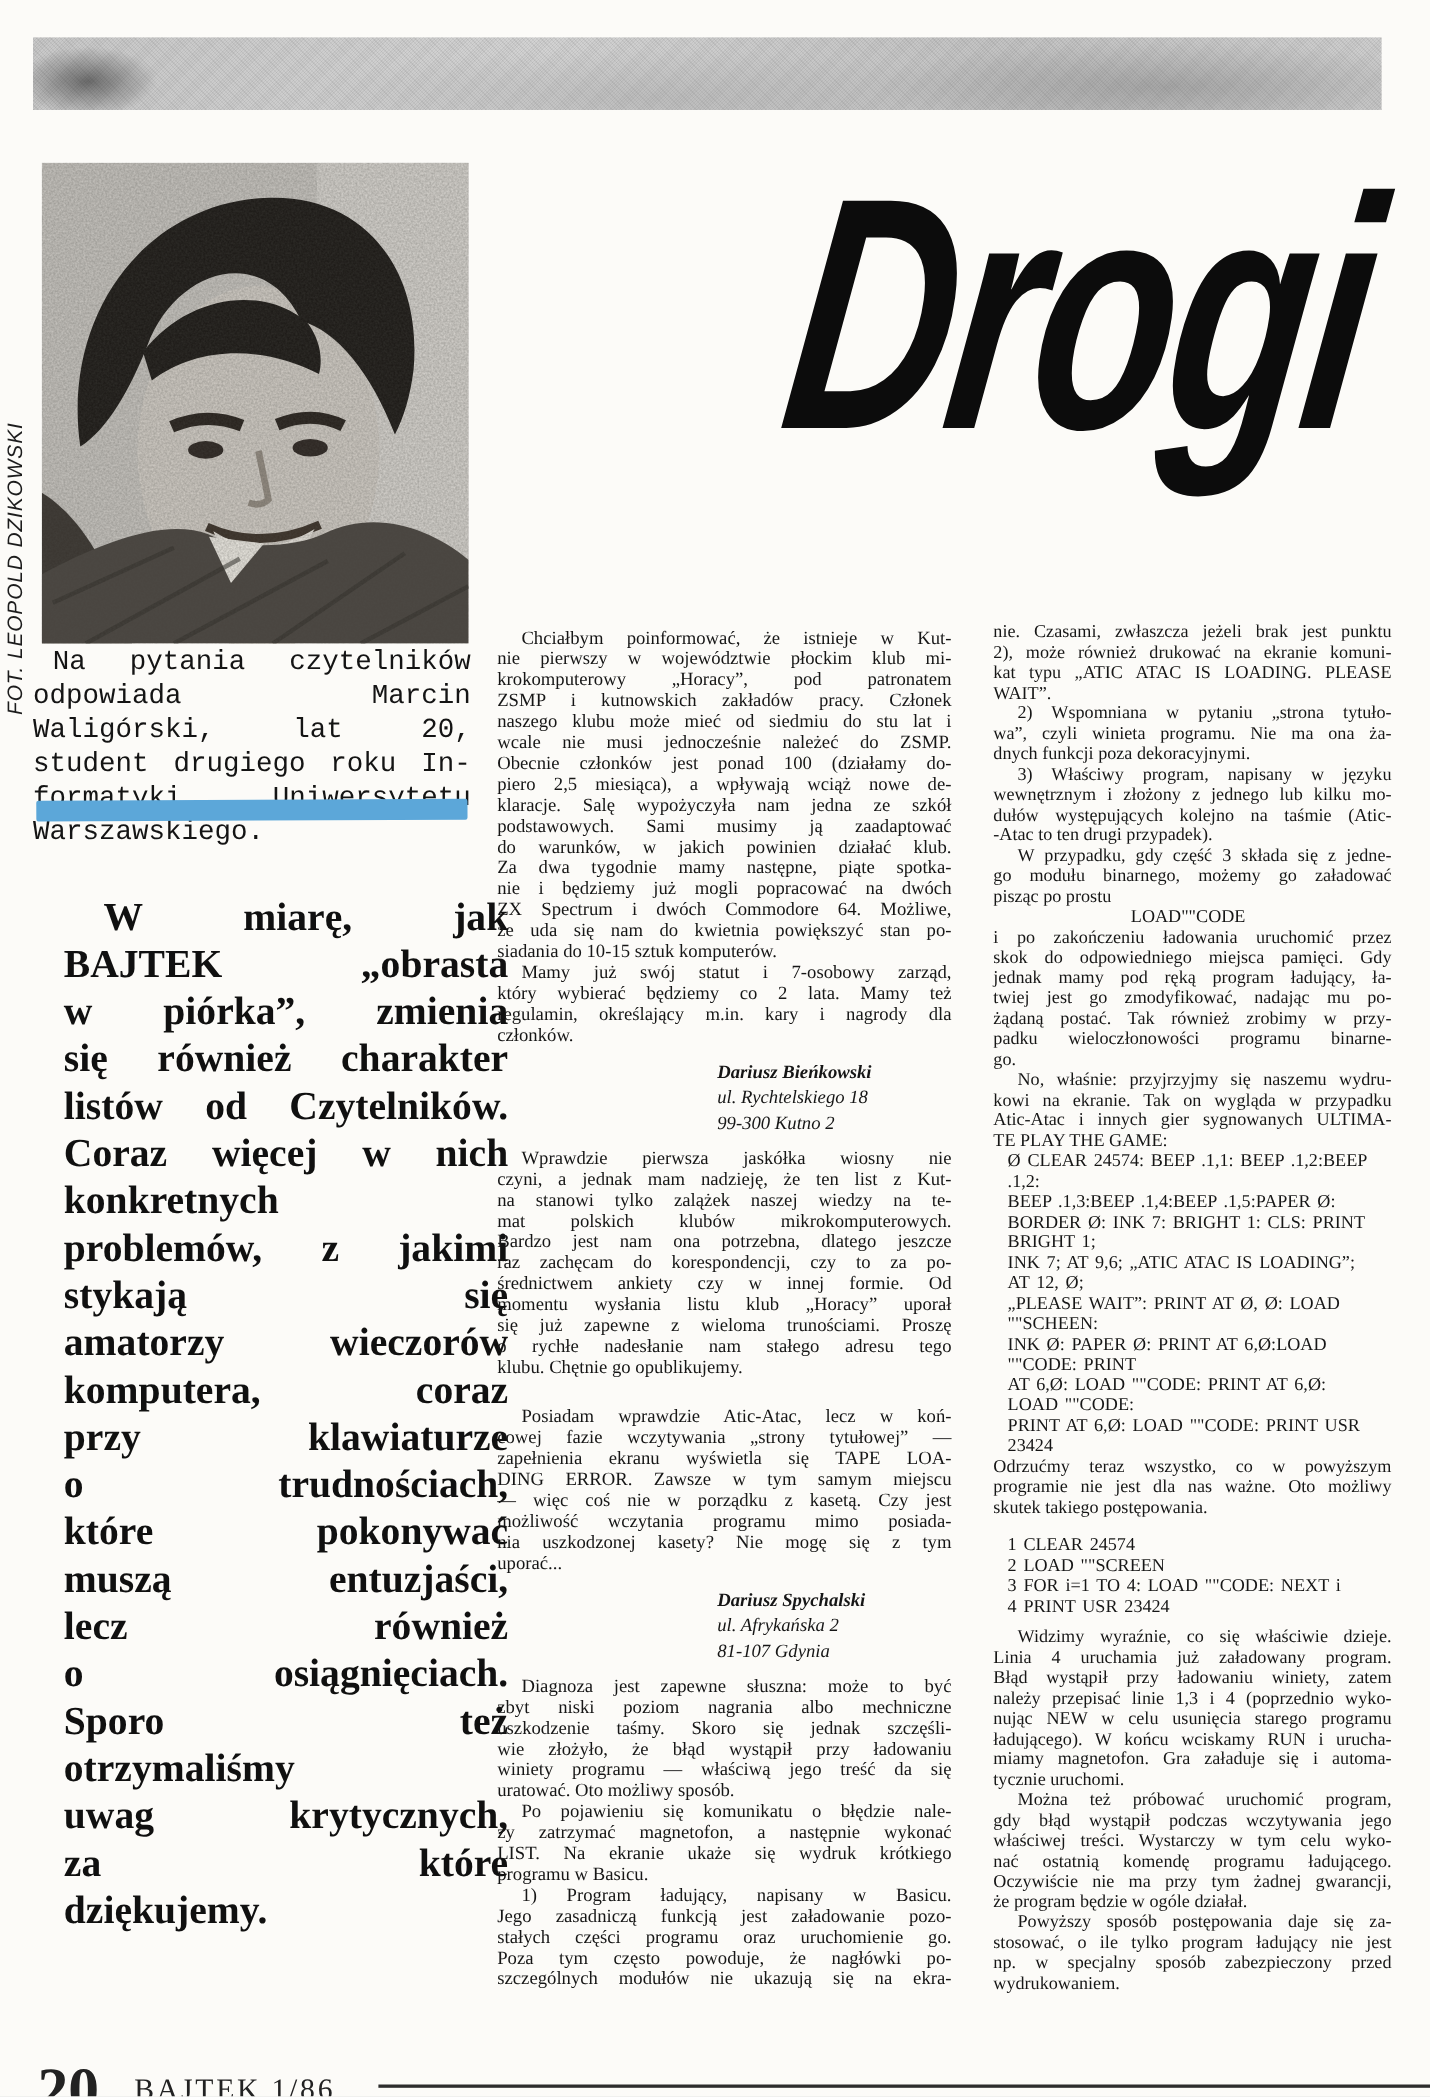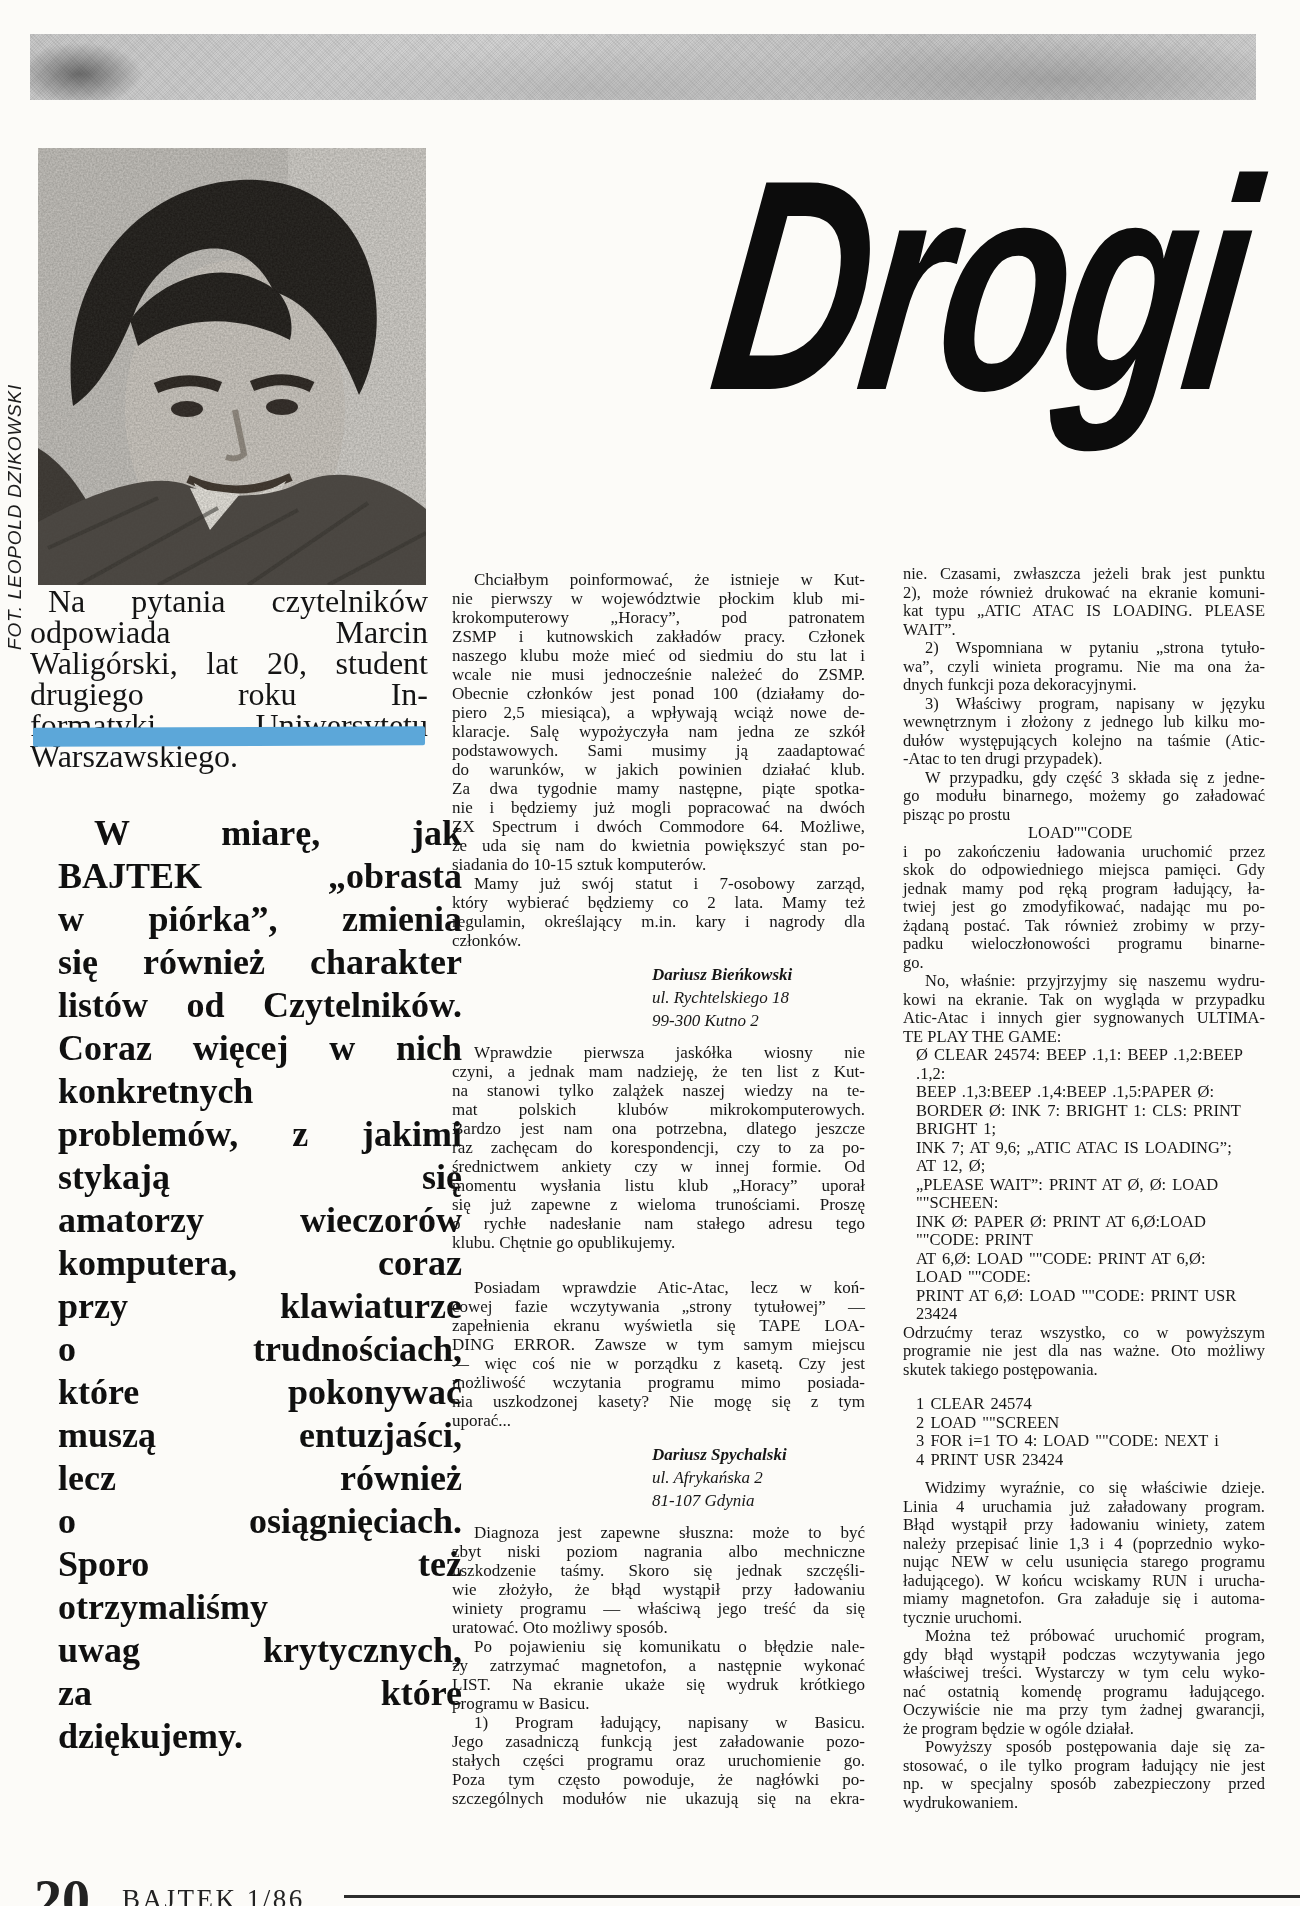--- a/index.html
+++ b/index.html
@@ -19,21 +19,21 @@
   
   .credit{position:absolute;left:4px;top:650px;transform:rotate(-90deg);transform-origin:0 0;
     font-family:"Liberation Sans",sans-serif;font-style:italic;font-size:19px;
     letter-spacing:.8px;white-space:nowrap;color:#1c1c1c;}
   
   .headline{position:absolute;left:742px;top:128px;font-family:"Liberation Sans",sans-serif;
     font-style:italic;font-weight:bold;font-size:300px;line-height:315px;color:#0c0c0c;
     letter-spacing:-7px;transform:scaleX(.70) skewX(-11deg);transform-origin:0 0;white-space:nowrap;}
   
   .caption{position:absolute;left:30px;top:586px;width:398px;
-    font-family:Liberation Serif, serif;font-size:32px;line-height:31px;color:#141414;}
+    font-family:Liberation Mono, monospace;font-size:25px;line-height:31px;color:#141414;}
   .caption .line{text-align:justify;text-align-last:justify;}
   .caption .line:first-child{text-indent:18px;}
   .caption .line:last-child{text-align-last:left;}
   
   .bar{position:absolute;left:33px;top:727px;width:392px;height:19px;background:#5ca7d9;
     border-radius:2px;transform:rotate(-.25deg);}
   
   .intro{position:absolute;left:58px;top:812px;width:404px;font-size:36px;font-weight:bold;
     line-height:43px;color:#101010;}
   .intro .line{text-align:left;}

